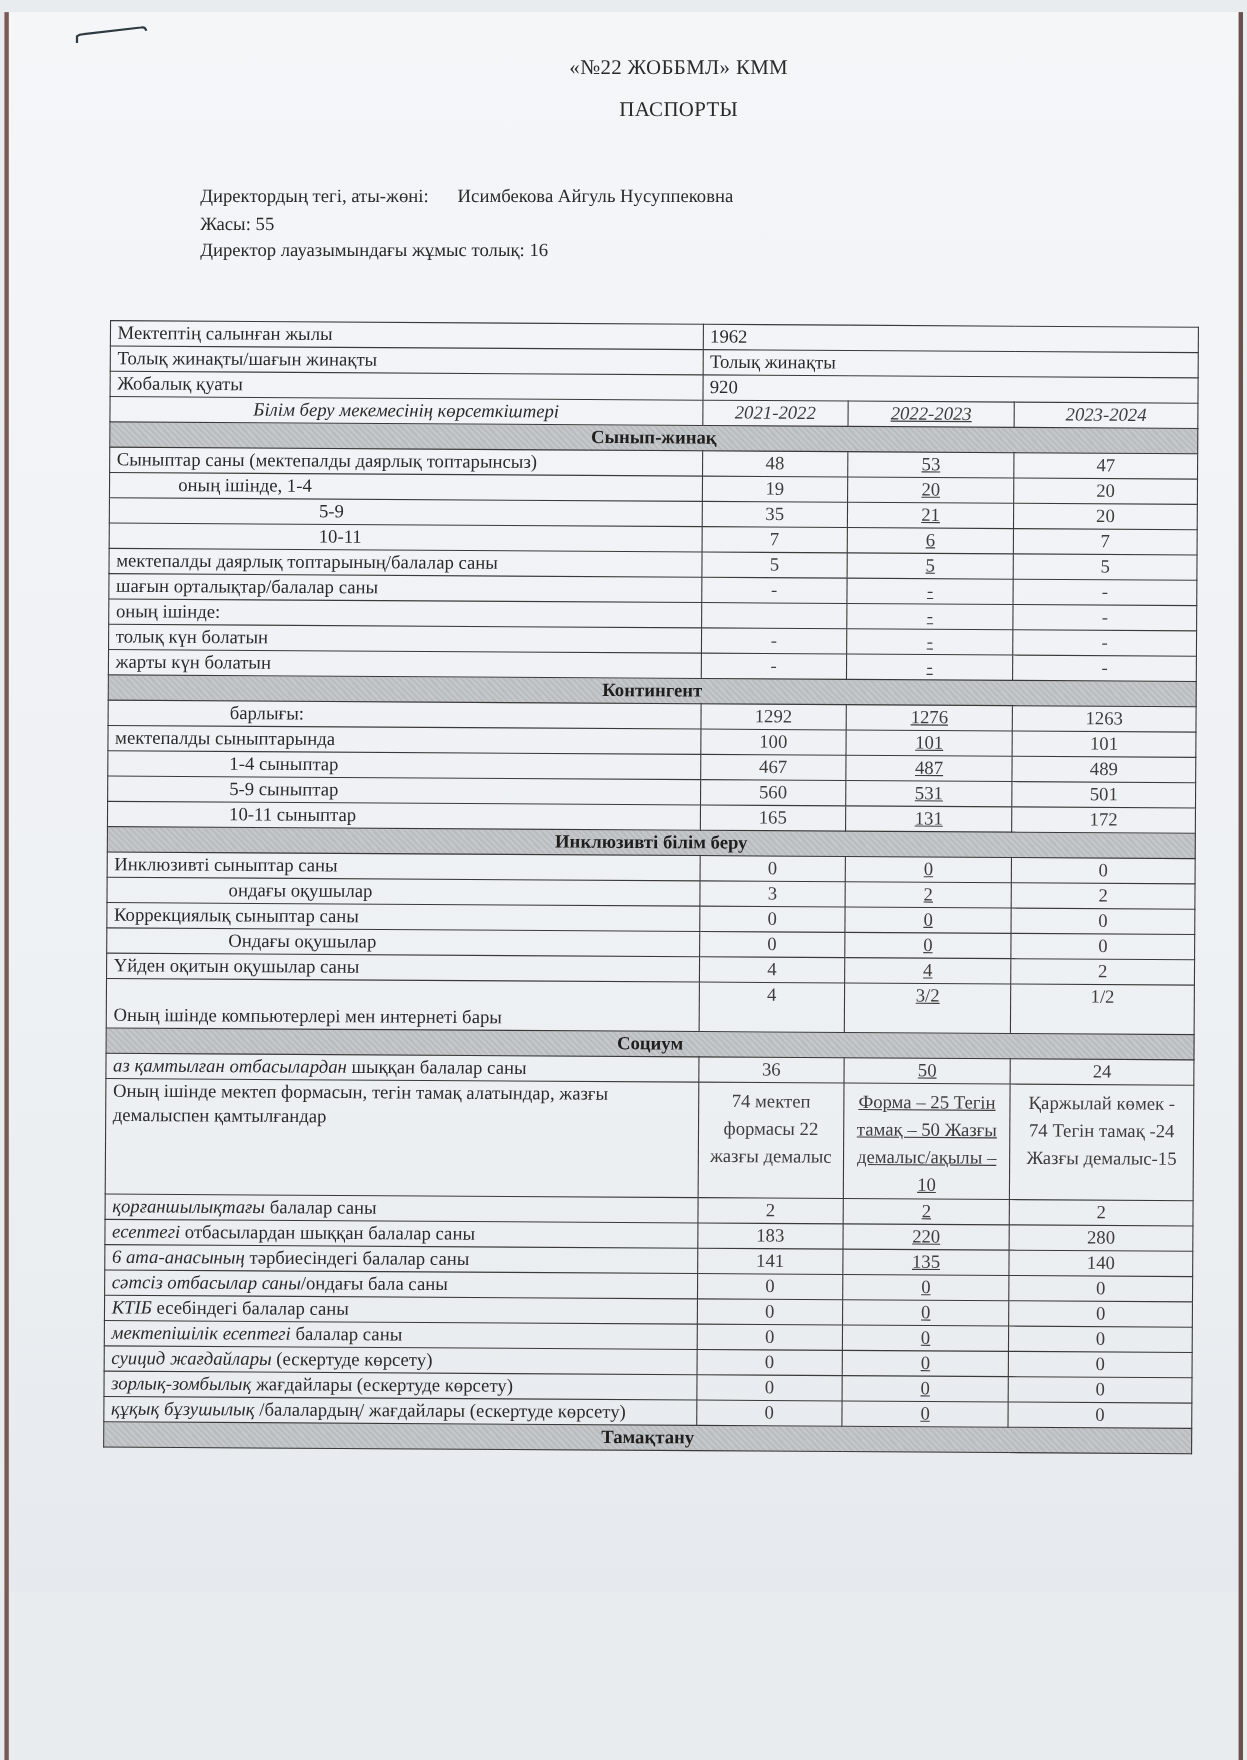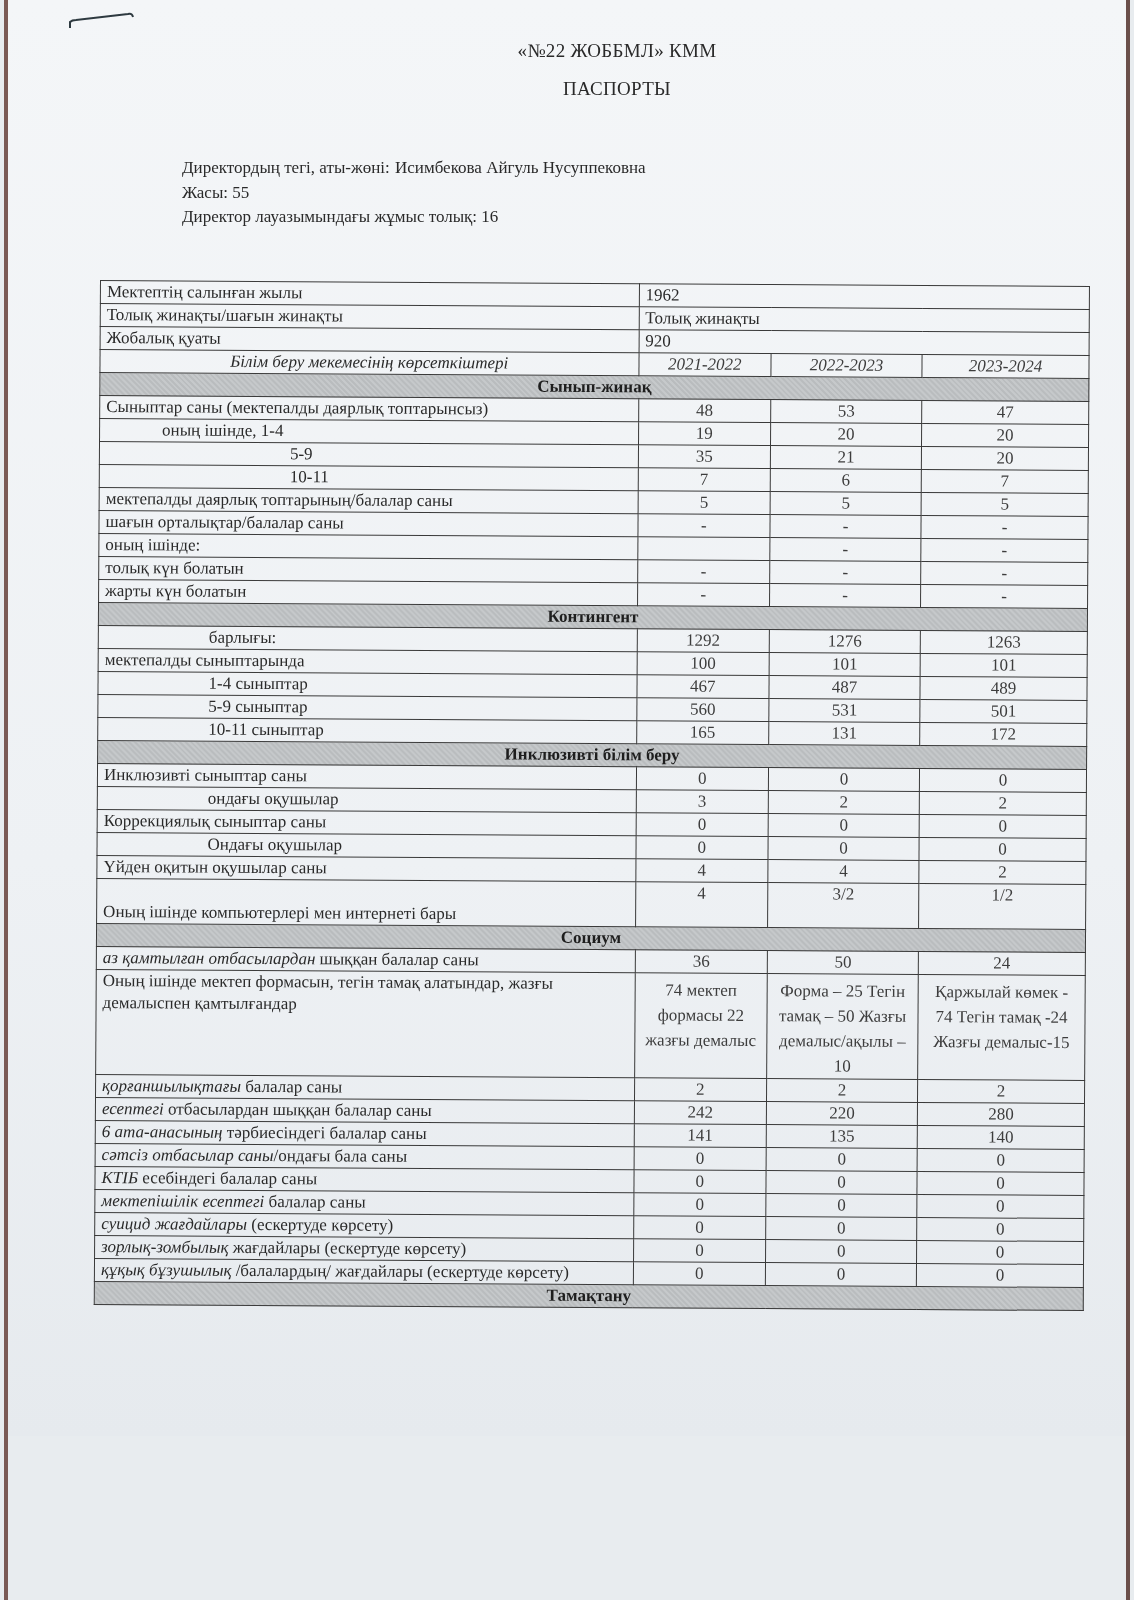--- a/index.html
+++ b/index.html
@@ -4,46 +4,46 @@
 <style>
   html, body { margin: 0; padding: 0; }
   body {
     width: 1134px; height: 1600px;
     background: #e8ecef;
     font-family: "Liberation Serif", "DejaVu Serif", serif;
     color: #2a2a2a;
     position: relative; overflow: hidden;
   }
   .page {
-    position: absolute; left: 4px; top: 0; width: 1126px; height: 1436px;
+    position: absolute; left: 4px; top: 11px; width: 1126px; height: 1436px;
     background: linear-gradient(180deg, #f4f6f8 0%, #eef1f4 60%, #e6eaee 100%);
   }
   .edge-left { position:absolute; left:0; top:0; width:4px; height:1600px; background:#7a5a55; }
   .edge-right { position:absolute; right:0; top:0; width:4px; height:1600px; background:#6a4f4a; }
   .pen-mark { position:absolute; left:62px; top:10px; width:72px; height:22px; }
   .title { position:absolute; left:0; width:1226px; text-align:center; font-size:19px; letter-spacing:0.3px; }
   .t1 { top: 40px; }
   .t2 { top: 78px; }
   .info { position:absolute; left:178px; top:156px; font-size:17px; line-height:24.5px; }
   .info .row span { display:inline-block; }
-  .info .gap { margin-left: 1px; }
+  .info .gap { margin-left: 22px; }
 
   table.passport {
     position:absolute; left:96px; top:280px; width:990px;
     border-collapse: collapse; font-size:17px;
     transform: rotate(0.35deg); transform-origin: left top;
   }
   table.passport td {
     border: 1.3px solid #3a3a3a; padding: 0 6px; vertical-align: top;
     line-height: 22px; height: 22px;
   }
   td.lbl { width: 462px; }
   td.val { text-align: center; color:#3d3d3d; }
   td.c1 { width: 140px; }
-  td.c2 { width: 165px; }
+  td.c2 { width: 165px; text-decoration: underline; }
   td.c3 { width: 180px; }
   td.wide { text-align:left; }
   tr.hdr td { font-style: italic; }
   tr.hdr td.lbl { text-align:center; }
   tr.section td {
     text-align:center; font-weight:bold; height:22px;
     background: repeating-linear-gradient(45deg, #b9bcbe 0 2px, #c6c9cb 2px 4px);
     color:#1e1e1e;
   }
   .ind1 { padding-left: 62px !important; }
@@ -248,21 +248,21 @@
           <td class="val c3">Қаржылай көмек - 74 Тегін тамақ -24 Жазғы демалыс-15</td>
         </tr>
         <tr>
           <td class="lbl "><em class="it">қорғаншылықтағы</em><span> балалар саны</span></td>
           <td class="val c1">2</td>
           <td class="val c2">2</td>
           <td class="val c3">2</td>
         </tr>
         <tr>
           <td class="lbl "><em class="it">есептегі</em><span> отбасылардан шыққан балалар саны</span></td>
-          <td class="val c1">242</td>
+          <td class="val c1">183</td>
           <td class="val c2">220</td>
           <td class="val c3">280</td>
         </tr>
         <tr>
           <td class="lbl "><em class="it">6 ата-анасының</em><span> тәрбиесіндегі балалар саны</span></td>
           <td class="val c1">141</td>
           <td class="val c2">135</td>
           <td class="val c3">140</td>
         </tr>
         <tr>

